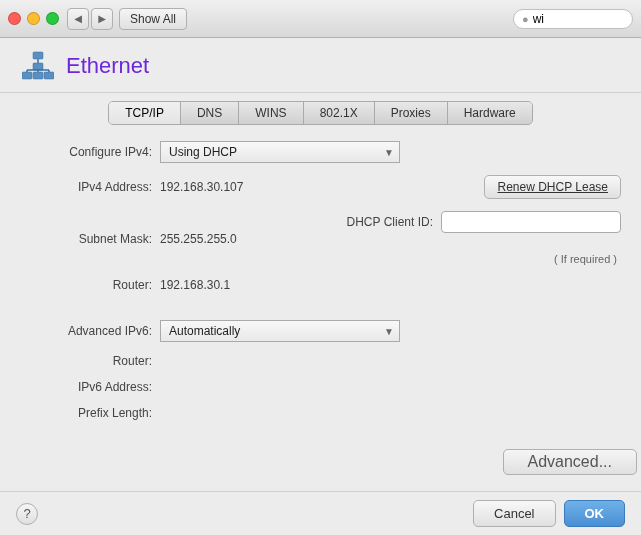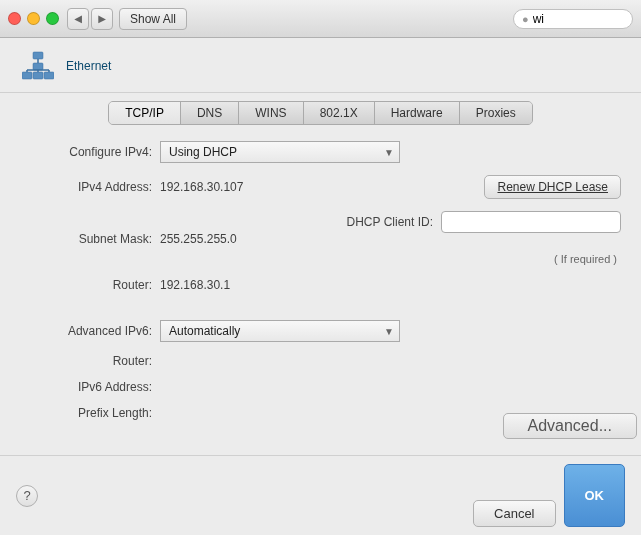--- a/index.html
+++ b/index.html
@@ -124,23 +124,23 @@
       justify-content: center;
     }
 
     
     .ethernet-icon-svg {
       width: 32px;
       height: 32px;
     }
 
     .pane-title {
-      font-size: 12px;
+      font-size: 22px;
       font-weight: 500;
-      color: #0c4a6e;
+      color: #6d28d9;
     }
 
     
     .tab-bar {
       display: flex;
       justify-content: center;
       padding: 8px 20px 0 20px;
       background: #ececec;
     }
 
@@ -311,21 +311,20 @@
       padding: 5px 20px;
       border-radius: 5px;
       font-size: 13px;
       cursor: pointer;
       border: 1px solid #b0b0b0;
     }
 
     .cancel-btn {
       background: linear-gradient(to bottom, #f8f8f8, #e0e0e0);
       color: #333;
-      margin-top: 36px;
     }
 
     .ok-btn {
       background: linear-gradient(to bottom, #6eb1e8, #4a8fd4);
       color: white;
       border-color: #3a7bc0;
       font-weight: 600;
     }
 
     
@@ -386,22 +385,22 @@
     </div>
     <span class="pane-title">Ethernet</span>
   </div>
 
   <div class="tab-bar">
     <div class="tab-container">
       <div class="tab active">TCP/IP</div>
       <div class="tab">DNS</div>
       <div class="tab">WINS</div>
       <div class="tab">802.1X</div>
+      <div class="tab">Proxies</div>
       <div class="tab">Hardware</div>
-      <div class="tab">Proxies</div>
     </div>
   </div>
 
   <div class="form-area advanced-area">
 
     <div class="form-row">
       <span class="form-label">Configure IPv4:</span>
       <div class="select-wrapper">
         <select class="form-select">
           <option>Using DHCP</option>

